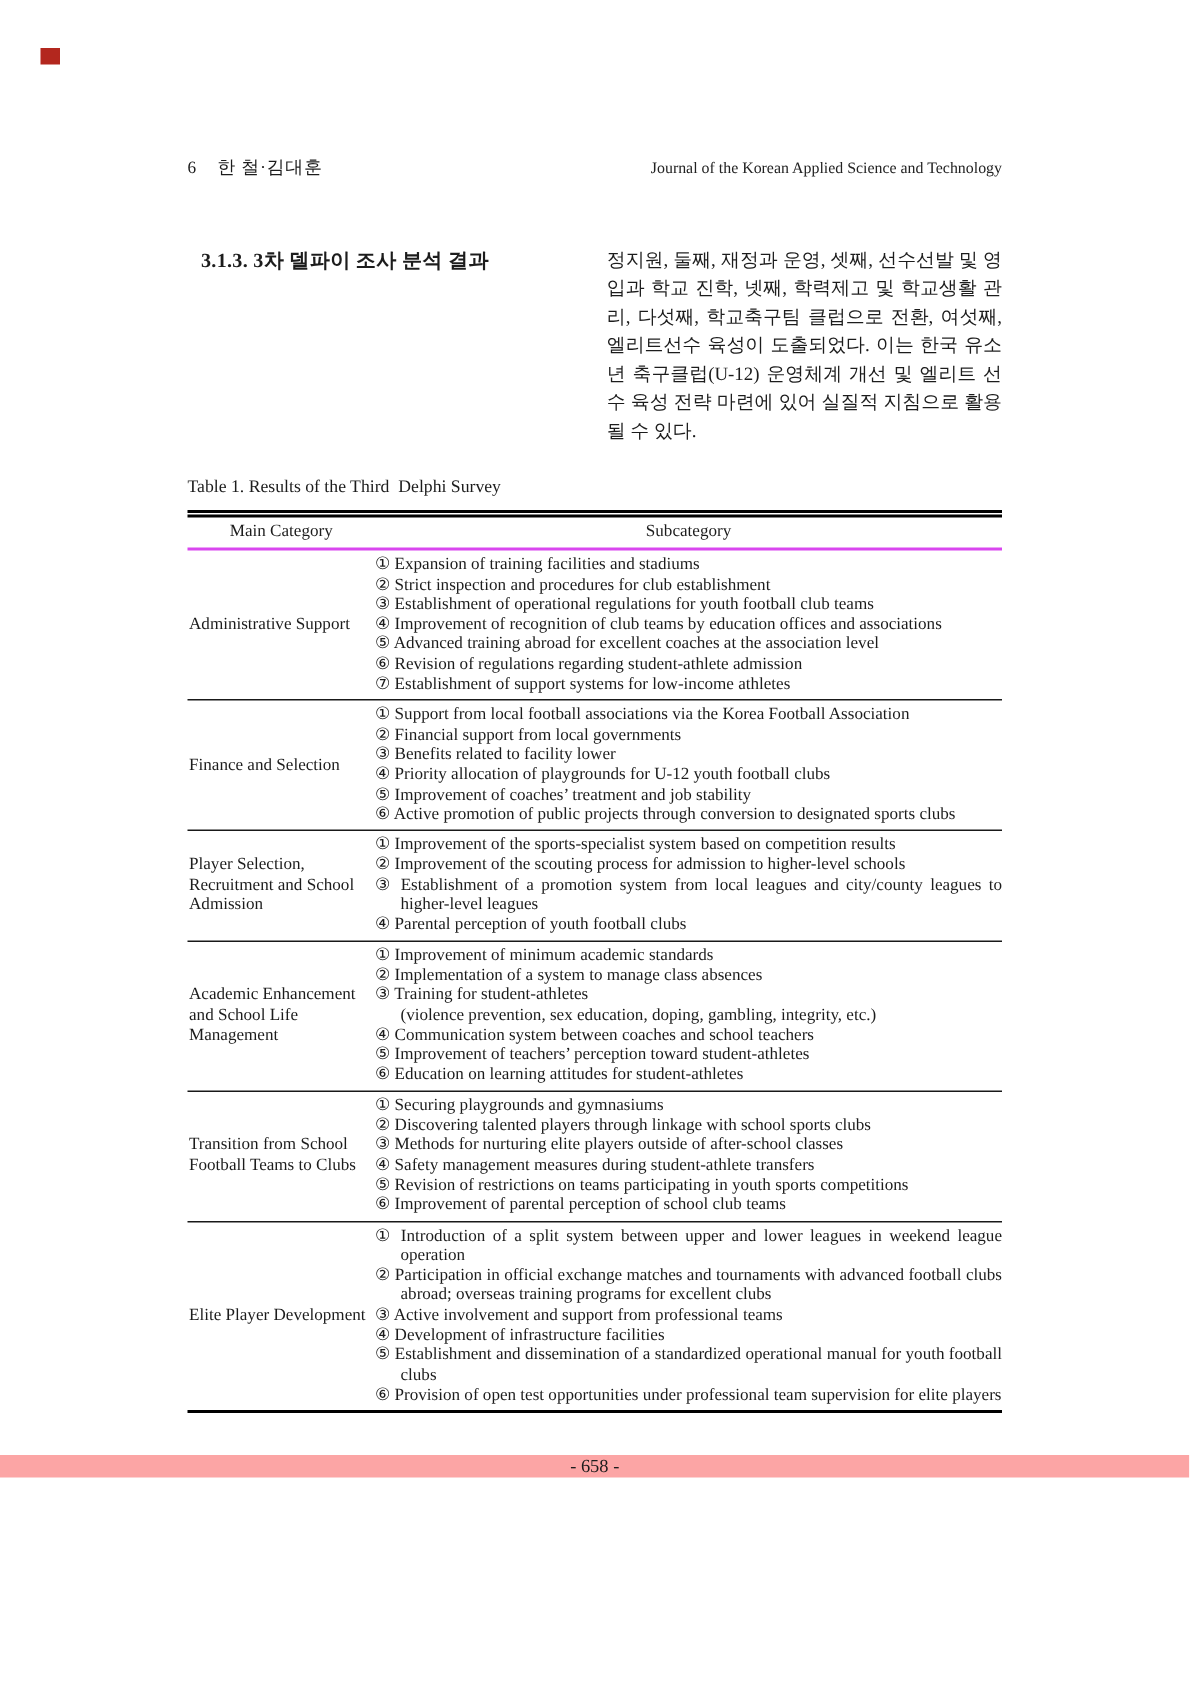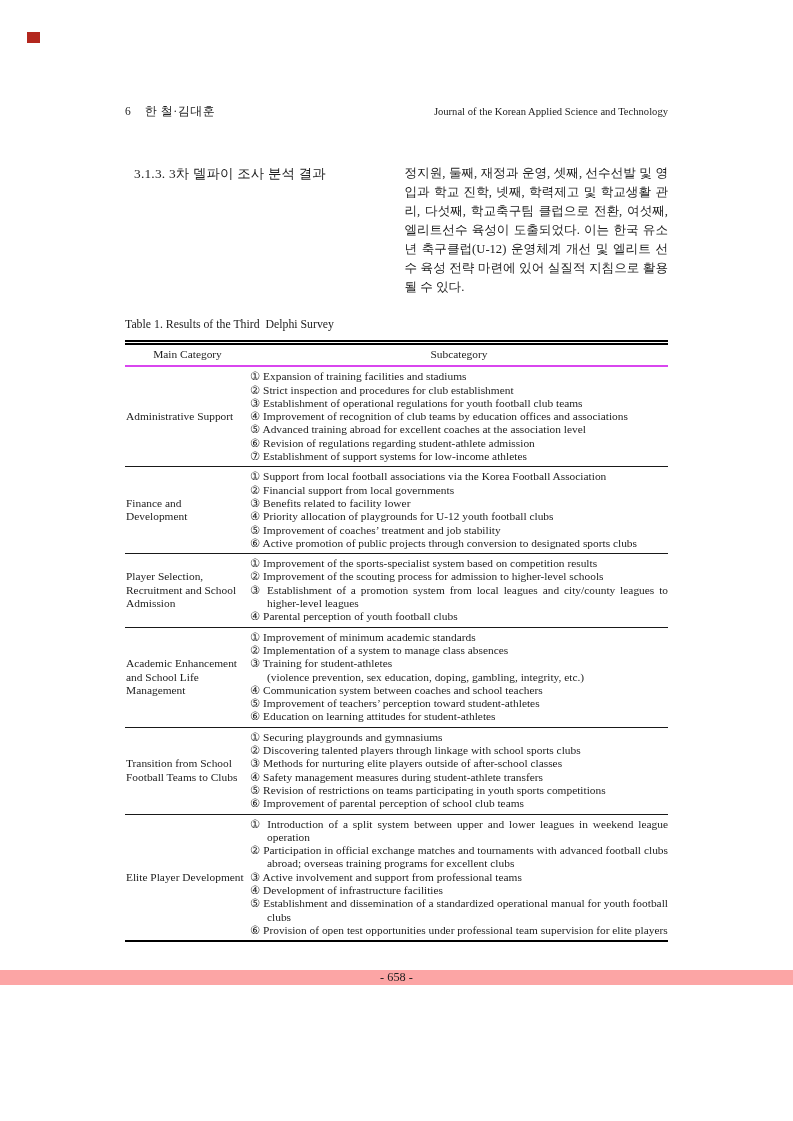--- a/index.html
+++ b/index.html
@@ -29,21 +29,21 @@
   .header-authors { font-size: 12px; letter-spacing: 0.5px; }
   .journal-title { font-size: 10.6px; color: #222; }
 
   .columns {
     position: absolute;
     left: 125px; top: 164px; width: 543px;
     display: flex; gap: 16px;
   }
   .col { flex: 1; font-size: 12.6px; line-height: 19px; }
   .section-heading {
-    font-size: 13.4px; font-weight: normal;
+    font-size: 13.4px; font-weight: bold;
     margin: 0 0 6px 9px; letter-spacing: 0.2px;
     white-space: nowrap;
   }
   .para { text-align: justify; }
   .para.indent { text-indent: 13px; }
 
   .table-block { position: absolute; left: 125px; top: 317px; width: 543px; }
   .table-caption { font-size: 11.8px; margin-bottom: 8px; white-space: pre-wrap; }
   table.delphi {
     width: 100%; border-collapse: collapse;
@@ -102,21 +102,21 @@
               <div class="sub-item">① Expansion of training facilities and stadiums</div>
               <div class="sub-item">② Strict inspection and procedures for club establishment</div>
               <div class="sub-item">③ Establishment of operational regulations for youth football club teams</div>
               <div class="sub-item">④ Improvement of recognition of club teams by education offices and associations</div>
               <div class="sub-item">⑤ Advanced training abroad for excellent coaches at the association level</div>
               <div class="sub-item">⑥ Revision of regulations regarding student-athlete admission</div>
               <div class="sub-item">⑦ Establishment of support systems for low-income athletes</div>
             </td>
           </tr>
           <tr>
-            <td class="cat">Finance and Development</td>
+            <td class="cat">Finance and Selection</td>
             <td class="sub">
               <div class="sub-item">① Support from local football associations via the Korea Football Association</div>
               <div class="sub-item">② Financial support from local governments</div>
               <div class="sub-item">③ Benefits related to facility lower</div>
               <div class="sub-item">④ Priority allocation of playgrounds for U-12 youth football clubs</div>
               <div class="sub-item">⑤ Improvement of coaches’ treatment and job stability</div>
               <div class="sub-item">⑥ Active promotion of public projects through conversion to designated sports clubs</div>
             </td>
           </tr>
           <tr>

